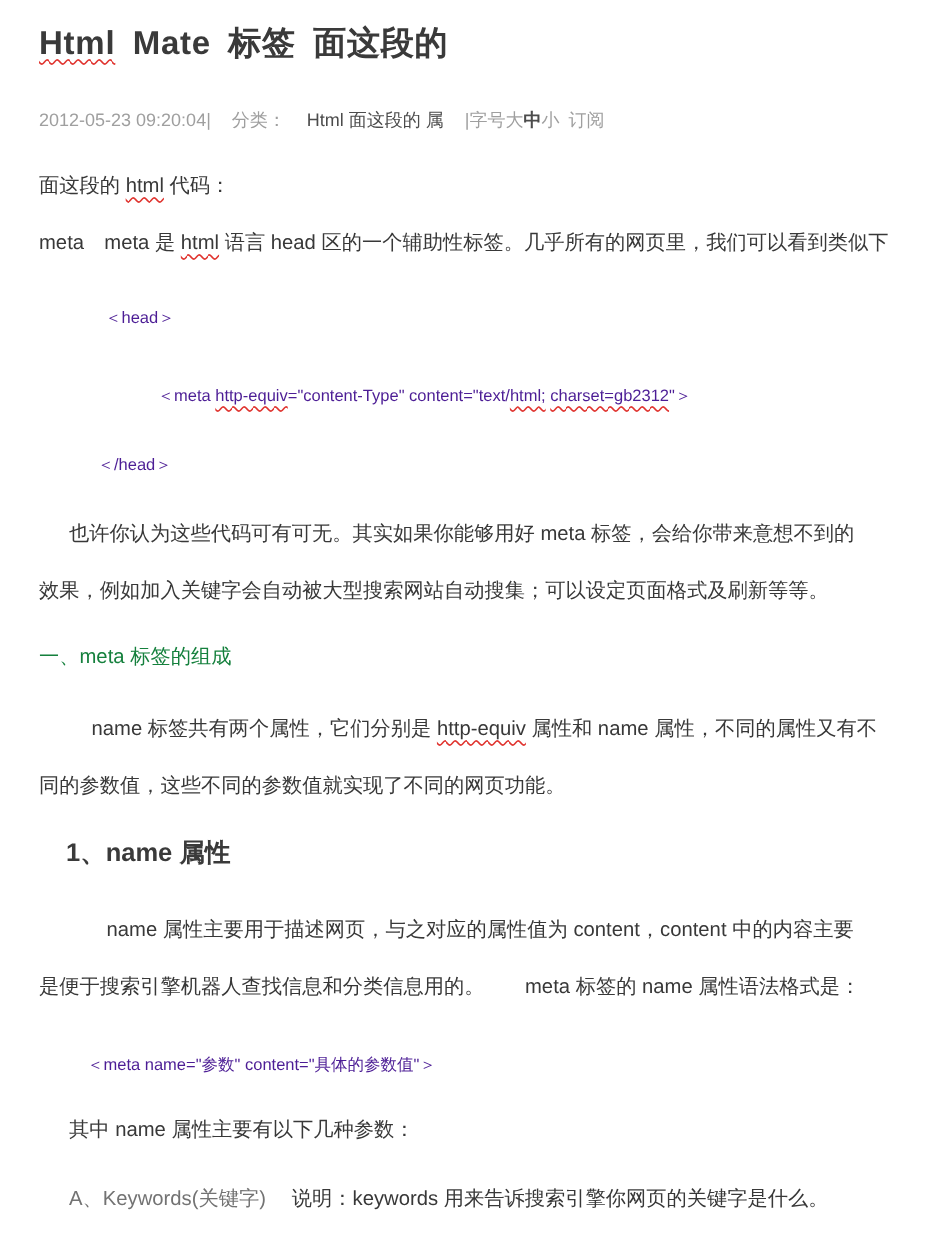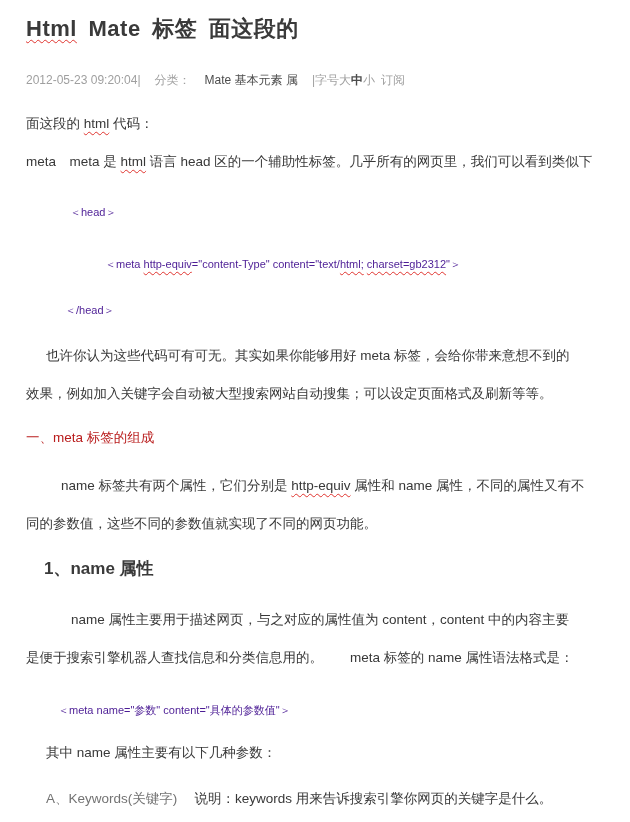--- a/index.html
+++ b/index.html
@@ -25,35 +25,35 @@
   .metarow{
     margin-top:28px;line-height:16px;font-size:12px;color:#9f9f9f;white-space:nowrap;
   }
   .metarow .gap{display:inline-block;width:14px;}
   .metarow .gap-sm{display:inline-block;width:6px;}
   .cat-link{color:#4c4c4c;}
   .size-mid{font-weight:700;color:#4c4c4c;}
   .para{font-size:13.5px;color:#383838;}
   .line{line-height:38px;height:38px;white-space:nowrap;}
   .codeline{font-size:11px;color:#4c1d95;line-height:38px;height:38px;white-space:nowrap;}
-  .sec-heading{font-size:13.5px;color:#b91c1c;line-height:38px;height:38px;white-space:nowrap;}
+  .sec-heading{font-size:13.5px;color:#15803d;line-height:38px;height:38px;white-space:nowrap;}
   .sub-heading{
     font-size:17px;font-weight:700;color:#3a3a3a;
     line-height:30px;height:30px;margin-left:18px;white-space:nowrap;
   }
   .kw{color:#737373;}
 </style>
 </head>
 <body>
 
 <div class="page">
 
   <div class="title"><span class="sq">Html</span><span> Mate 标签 面这段的</span></div>
 
-  <div class="metarow"><span>2012-05-23 09:20:04|</span><span class="gap"></span><span>分类：</span><span class="gap"></span><span class="cat-link">Mate 基本元素 属</span><span class="gap"></span><span>|</span><span>字号</span><span>大</span><span class="size-mid">中</span><span>小</span><span class="gap-sm"></span><span>订阅</span></div>
+  <div class="metarow"><span>2012-05-23 09:20:04|</span><span class="gap"></span><span>分类：</span><span class="gap"></span><span class="cat-link">Html 面这段的 属</span><span class="gap"></span><span>|</span><span>字号</span><span>大</span><span class="size-mid">中</span><span>小</span><span class="gap-sm"></span><span>订阅</span></div>
 
   <div class="para" style="margin-top:17px">
     <div class="line"><span>面这段的 </span><span class="sq">html</span><span> 代码：</span></div>
     <div class="line"><span>meta　meta 是 </span><span class="sq">html</span><span> 语言 head 区的一个辅助性标签。几乎所有的网页里，我们可以看到类似下</span></div>
   </div>
 
   <div class="codeline" style="margin-top:12px;margin-left:44px">＜head＞</div>
 
   <div class="codeline" style="margin-top:14px;margin-left:79px"><span>＜meta </span><span class="sq">http-equiv</span><span>="content-Type" content="text/</span><span class="sq">html;</span><span> </span><span class="sq">charset=gb2312</span><span>"＞</span></div>
 

